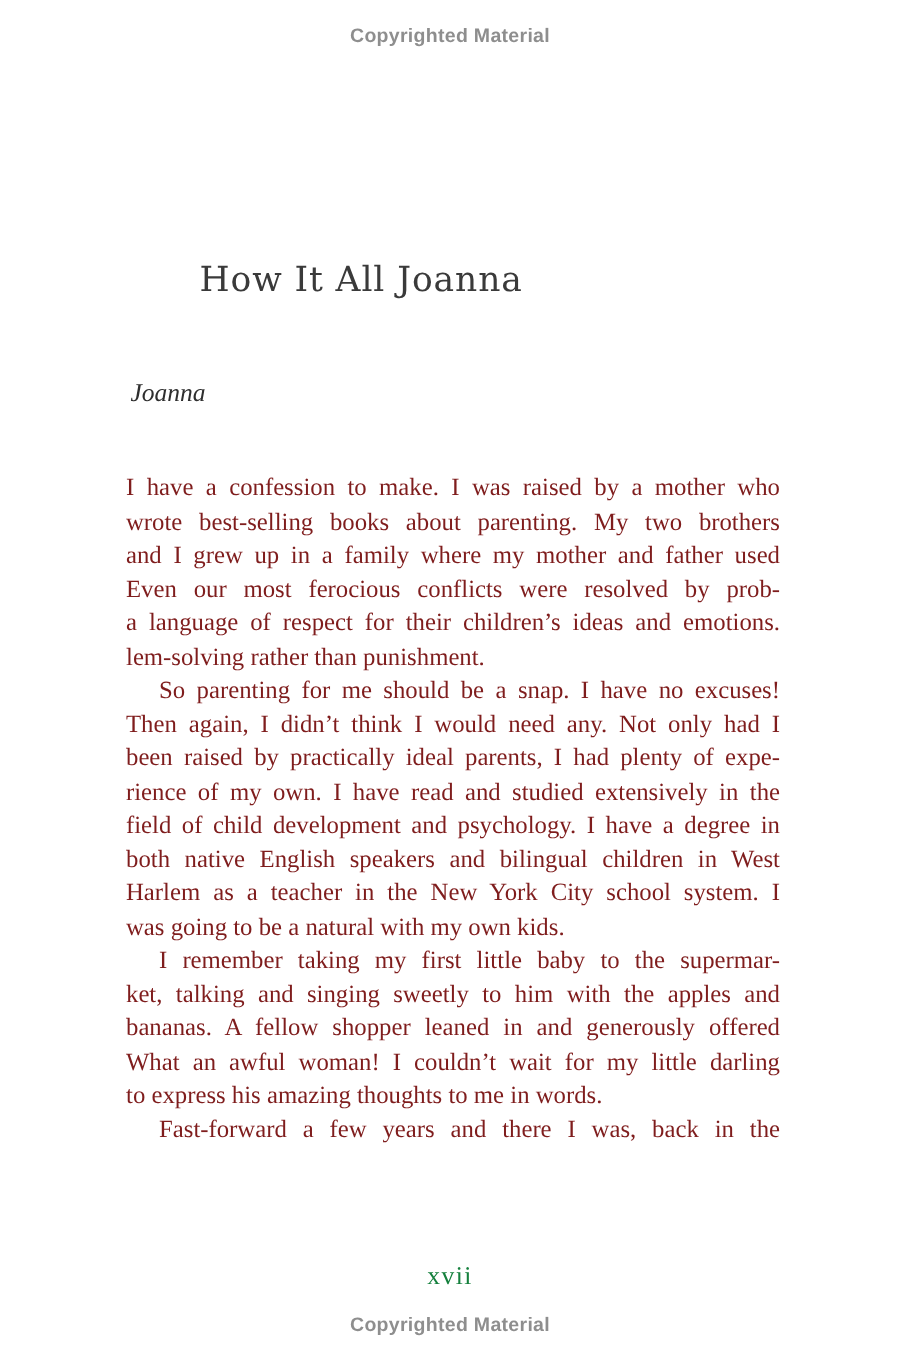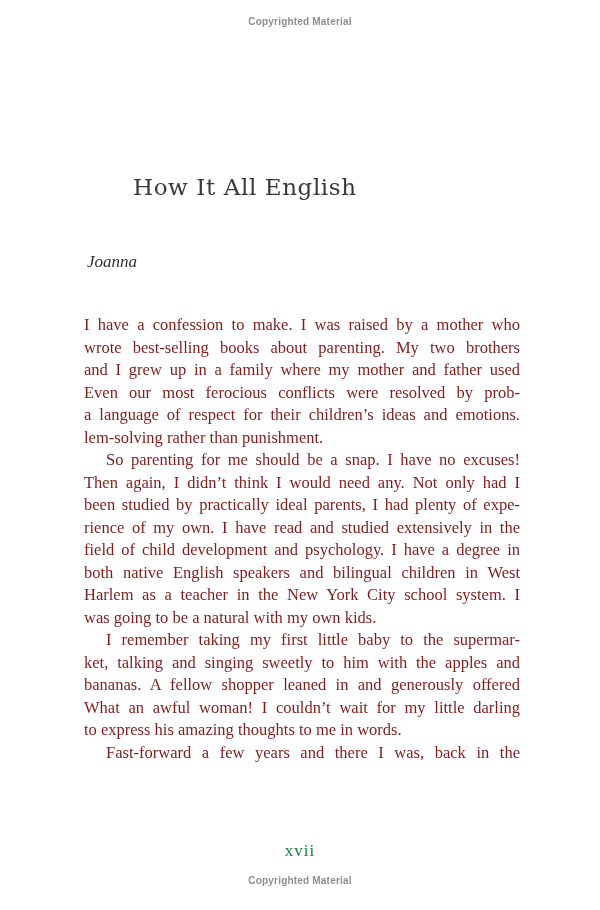--- a/index.html
+++ b/index.html
@@ -15,21 +15,21 @@
     font-family: "Liberation Serif", serif;
     overflow: hidden;
   }
   .copyright {
     position: absolute;
     left: 0;
     width: 600px;
     text-align: center;
     font-family: "Liberation Sans", sans-serif;
     font-weight: 600;
-    font-size: 10px;
+    font-size: 13px;
     color: #8e8e8e;
     letter-spacing: 0.2px;
   }
   .copyright.top { top: 16px; }
   .copyright.bottom { top: 875px; }
   .chapter-title {
     position: absolute;
     left: 133px;
     top: 174px;
     font-family: "DejaVu Serif", serif;
@@ -75,36 +75,36 @@
     letter-spacing: 1px;
   }
 </style>
 </head>
 <body>
 
 <div class="page">
 
   <div class="copyright top">Copyrighted Material</div>
 
-  <h1 class="chapter-title" style="margin:0;">How It All English</h1>
+  <h1 class="chapter-title" style="margin:0;">How It All Joanna</h1>
 
   <div class="byline">Joanna</div>
 
   <div class="body-text">
 
     <div class="line">I have a confession to make. I was raised by a mother who</div>
     <div class="line">wrote best-selling books about parenting. My two brothers</div>
     <div class="line">and I grew up in a family where my mother and father used</div>
     <div class="line">Even our most ferocious conflicts were resolved by prob-</div>
     <div class="line">a language of respect for their children’s ideas and emotions.</div>
     <div class="line par-end">lem-solving rather than punishment.</div>
 
     <div class="line indent">So parenting for me should be a snap. I have no excuses!</div>
     <div class="line">Then again, I didn’t think I would need any. Not only had I</div>
-    <div class="line">been studied by practically ideal parents, I had plenty of expe-</div>
+    <div class="line">been raised by practically ideal parents, I had plenty of expe-</div>
     <div class="line">rience of my own. I have read and studied extensively in the</div>
     <div class="line">field of child development and psychology. I have a degree in</div>
     <div class="line">both native English speakers and bilingual children in West</div>
     <div class="line">Harlem as a teacher in the New York City school system. I</div>
     <div class="line par-end">was going to be a natural with my own kids.</div>
 
     <div class="line indent">I remember taking my first little baby to the supermar-</div>
     <div class="line">ket, talking and singing sweetly to him with the apples and</div>
     <div class="line">bananas. A fellow shopper leaned in and generously offered</div>
     <div class="line">What an awful woman! I couldn’t wait for my little darling</div>

